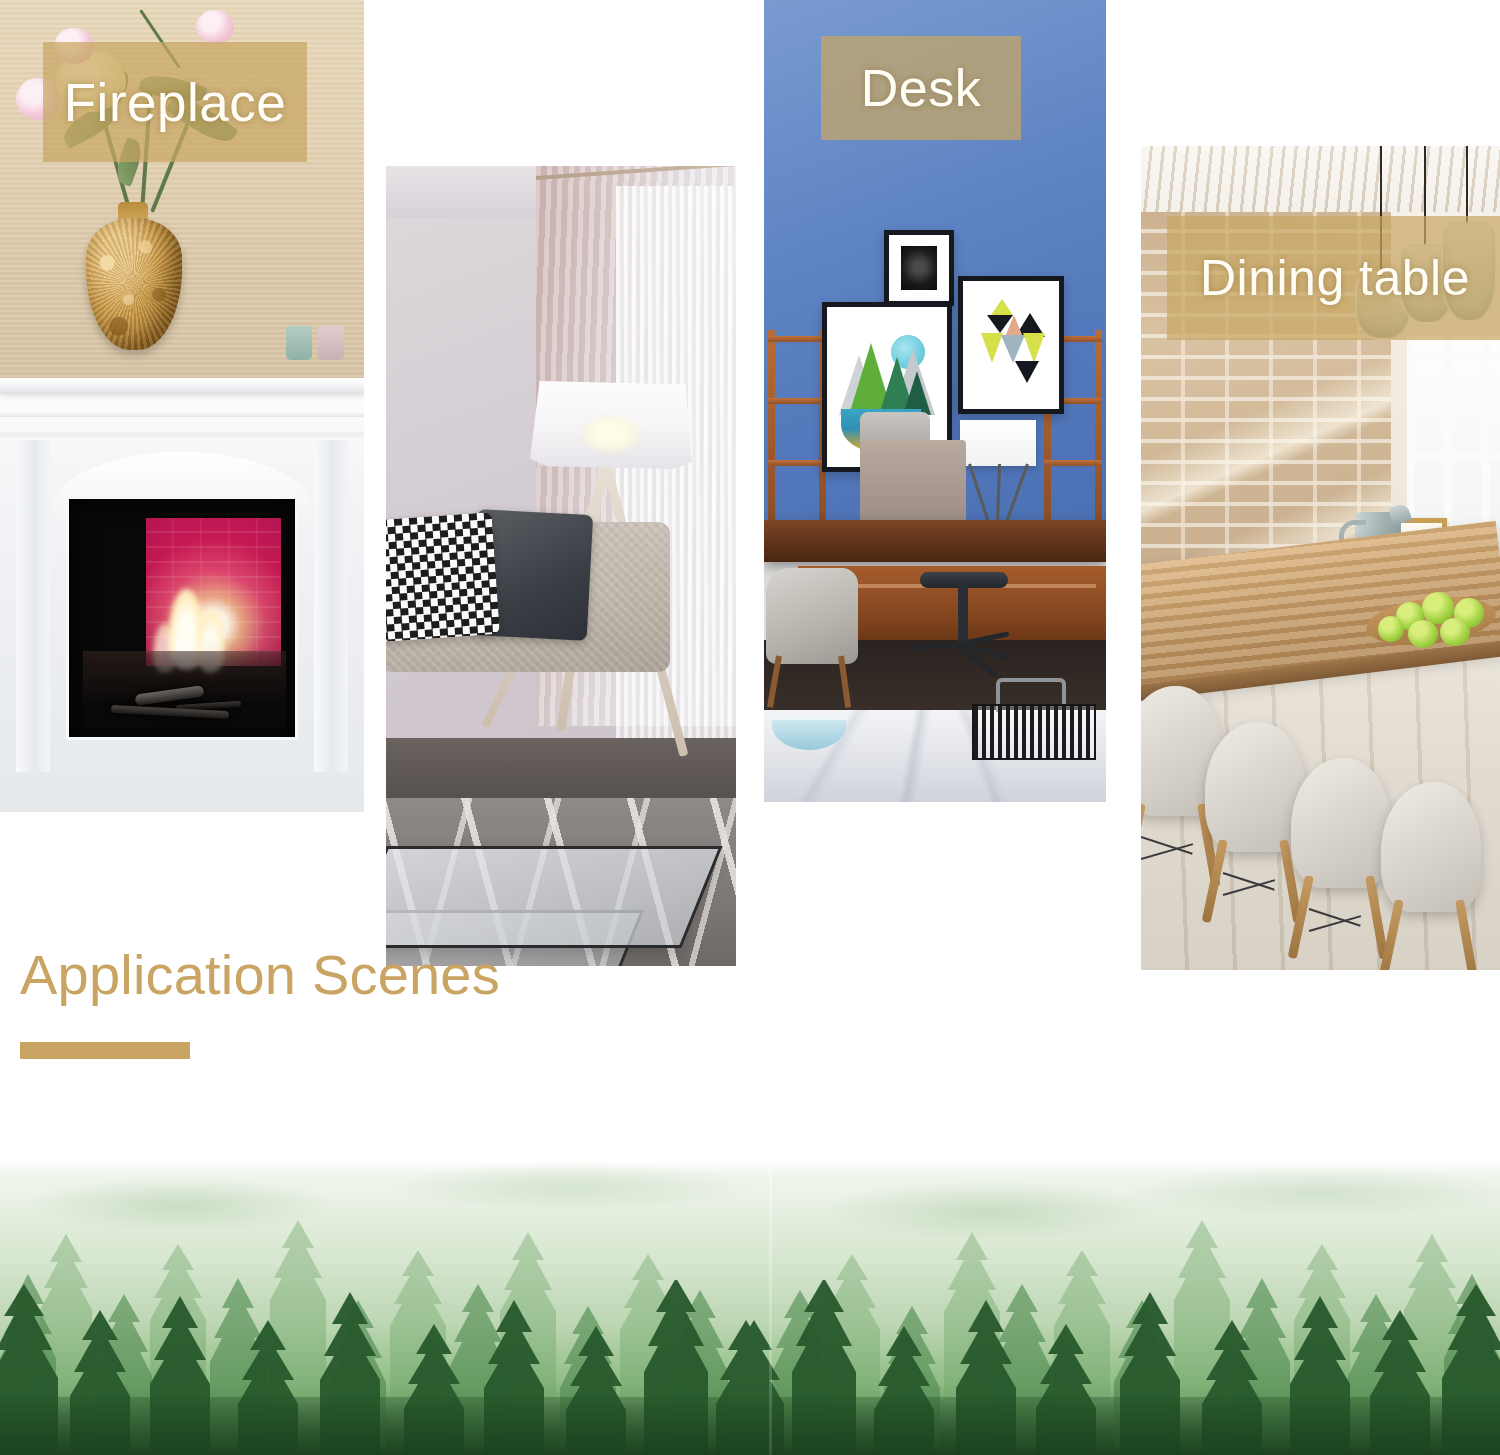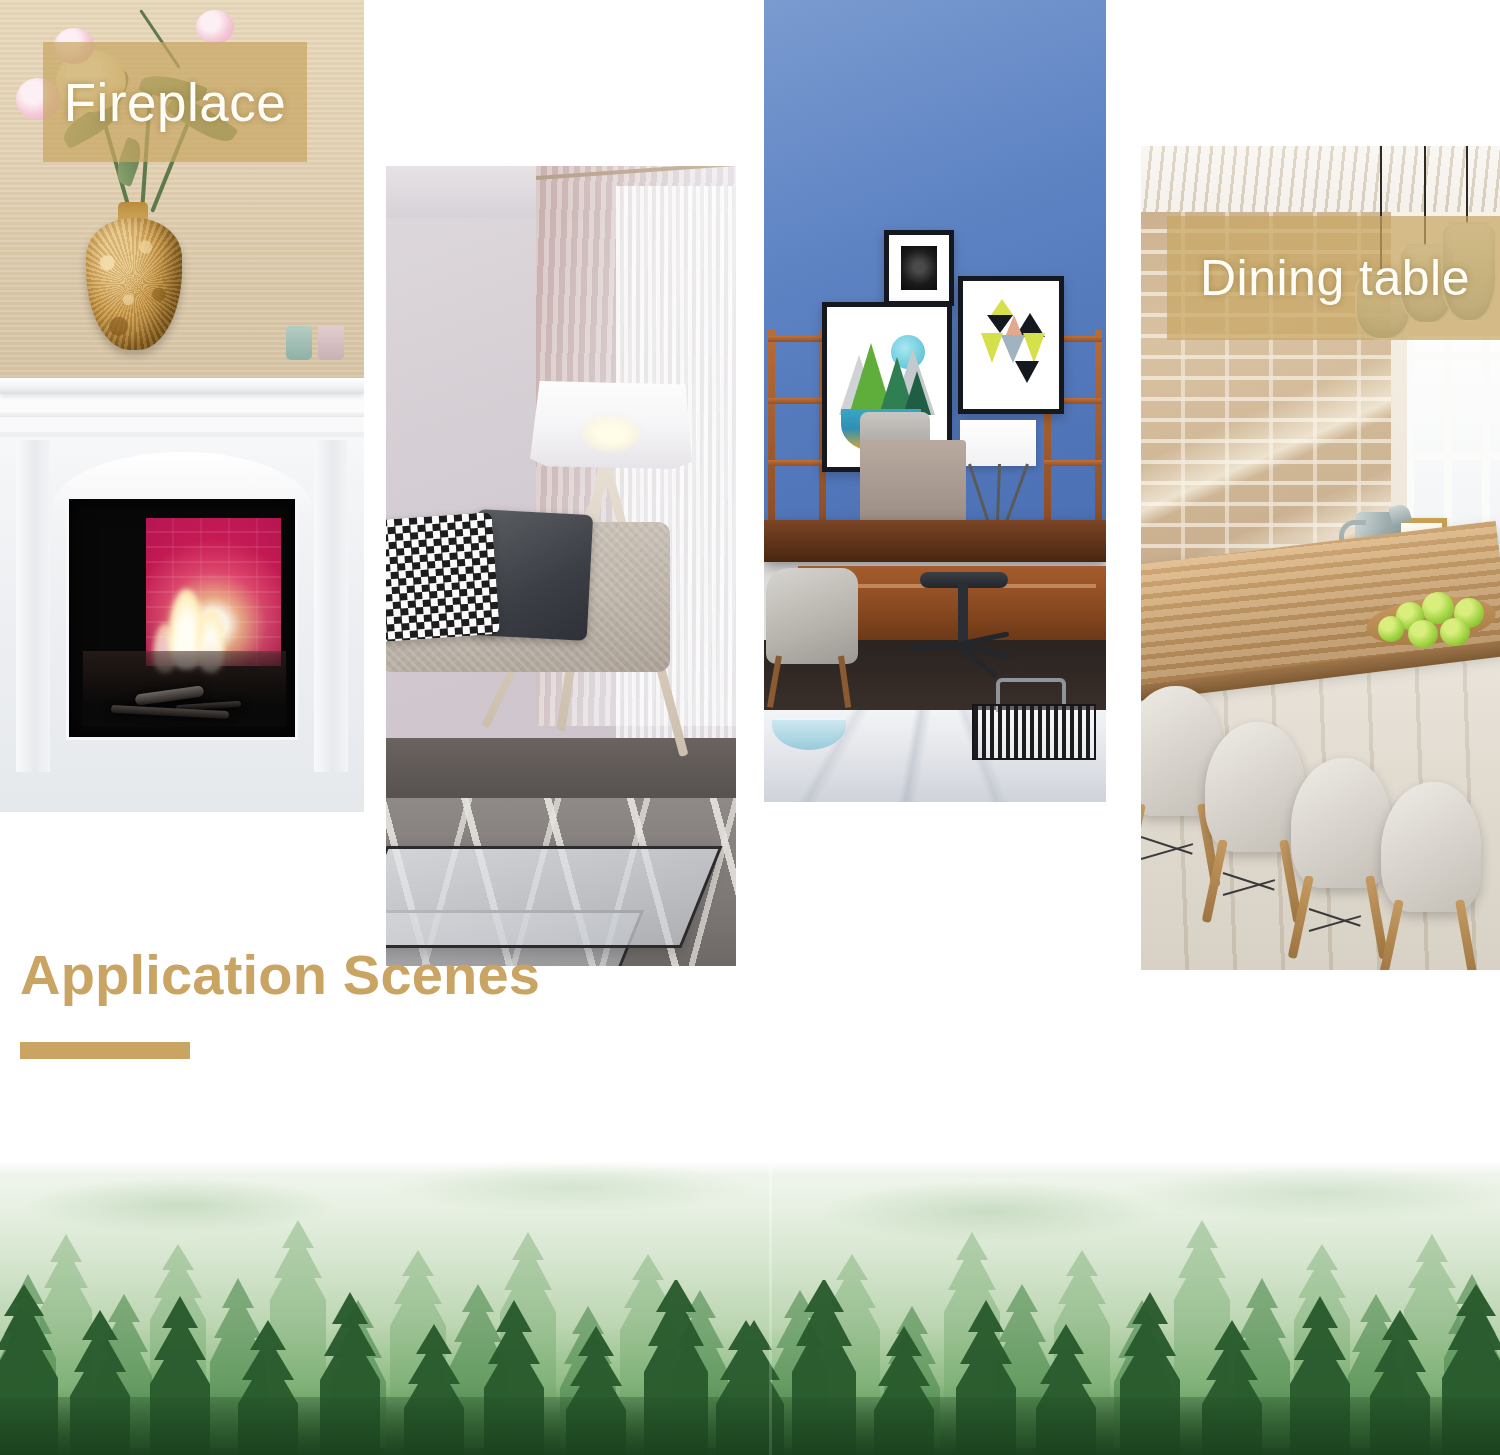--- a/index.html
+++ b/index.html
@@ -304,21 +304,21 @@
     background:linear-gradient(150deg,#efece6 0%,#dcd8d1 44%,#c3beb6 100%);
     box-shadow:0 5px 12px rgba(0,0,0,.2);}
   .dn-chair .wl{position:absolute;width:9px;height:84px;border-radius:4px;
     background:linear-gradient(180deg,#c59a62,#9d7440);transform-origin:top;}
   .dn-chair .wire{position:absolute;width:54px;height:2px;background:#3a3a3c;transform-origin:left;}
   .cap-dine{left:26px;top:70px;width:336px;height:124px;font-size:50px;}
 
   
   .title-wrap{position:absolute;left:20px;top:930px;width:700px;}
   .t-sub{font-size:42px;color:#c0a166;line-height:1.12;letter-spacing:.2px;}
-  .t-main{font-size:56px;font-weight:bold;color:#c9a463;line-height:1.18;
+  .t-main{font-size:56px;font-weight:normal;color:#c9a463;line-height:1.18;
     margin-top:12px;letter-spacing:.2px;}
   .t-bar{margin-top:34px;width:170px;height:17px;background:#c9a463;}
 
   
   #runner{position:absolute;left:0;top:1160px;width:1500px;height:295px;overflow:hidden;
     background:linear-gradient(180deg,#f4f7f1 0%,#e7f0e2 16%,#d6e6cf 34%,#bcd6b2 56%,#8fbc85 76%,#4d7f4a 92%,#31612f 100%);}
   .rn-mist{position:absolute;left:0;right:0;top:0;height:150px;opacity:.55;
     background:
       radial-gradient(ellipse 220px 40px at 12% 30%,rgba(132,176,124,.55),transparent 70%),
       radial-gradient(ellipse 260px 36px at 38% 18%,rgba(150,190,142,.5),transparent 70%),
@@ -496,20 +496,21 @@
         <div class="seatb"></div>
         <div class="lg" style="left:10px;top:88px;transform:rotate(10deg)"></div>
         <div class="lg" style="left:72px;top:88px;transform:rotate(-8deg)"></div>
       </div>
 
       <div class="dk-marble"></div>
       <div class="dk-handle"></div>
       <div class="dk-basket"></div>
       <div class="dk-glassbowl"></div>
     </div>
+    <div class="caption cap-desk">Desk</div>
   </div>
 
   <div class="panel" id="p-dine">
     <div class="scene">
       <div class="dn-rwall"></div>
       <div class="dn-brick"></div>
       <div class="dn-sun"></div>
       <div class="dn-ceil"></div>
       <div class="dn-win"></div>
 

